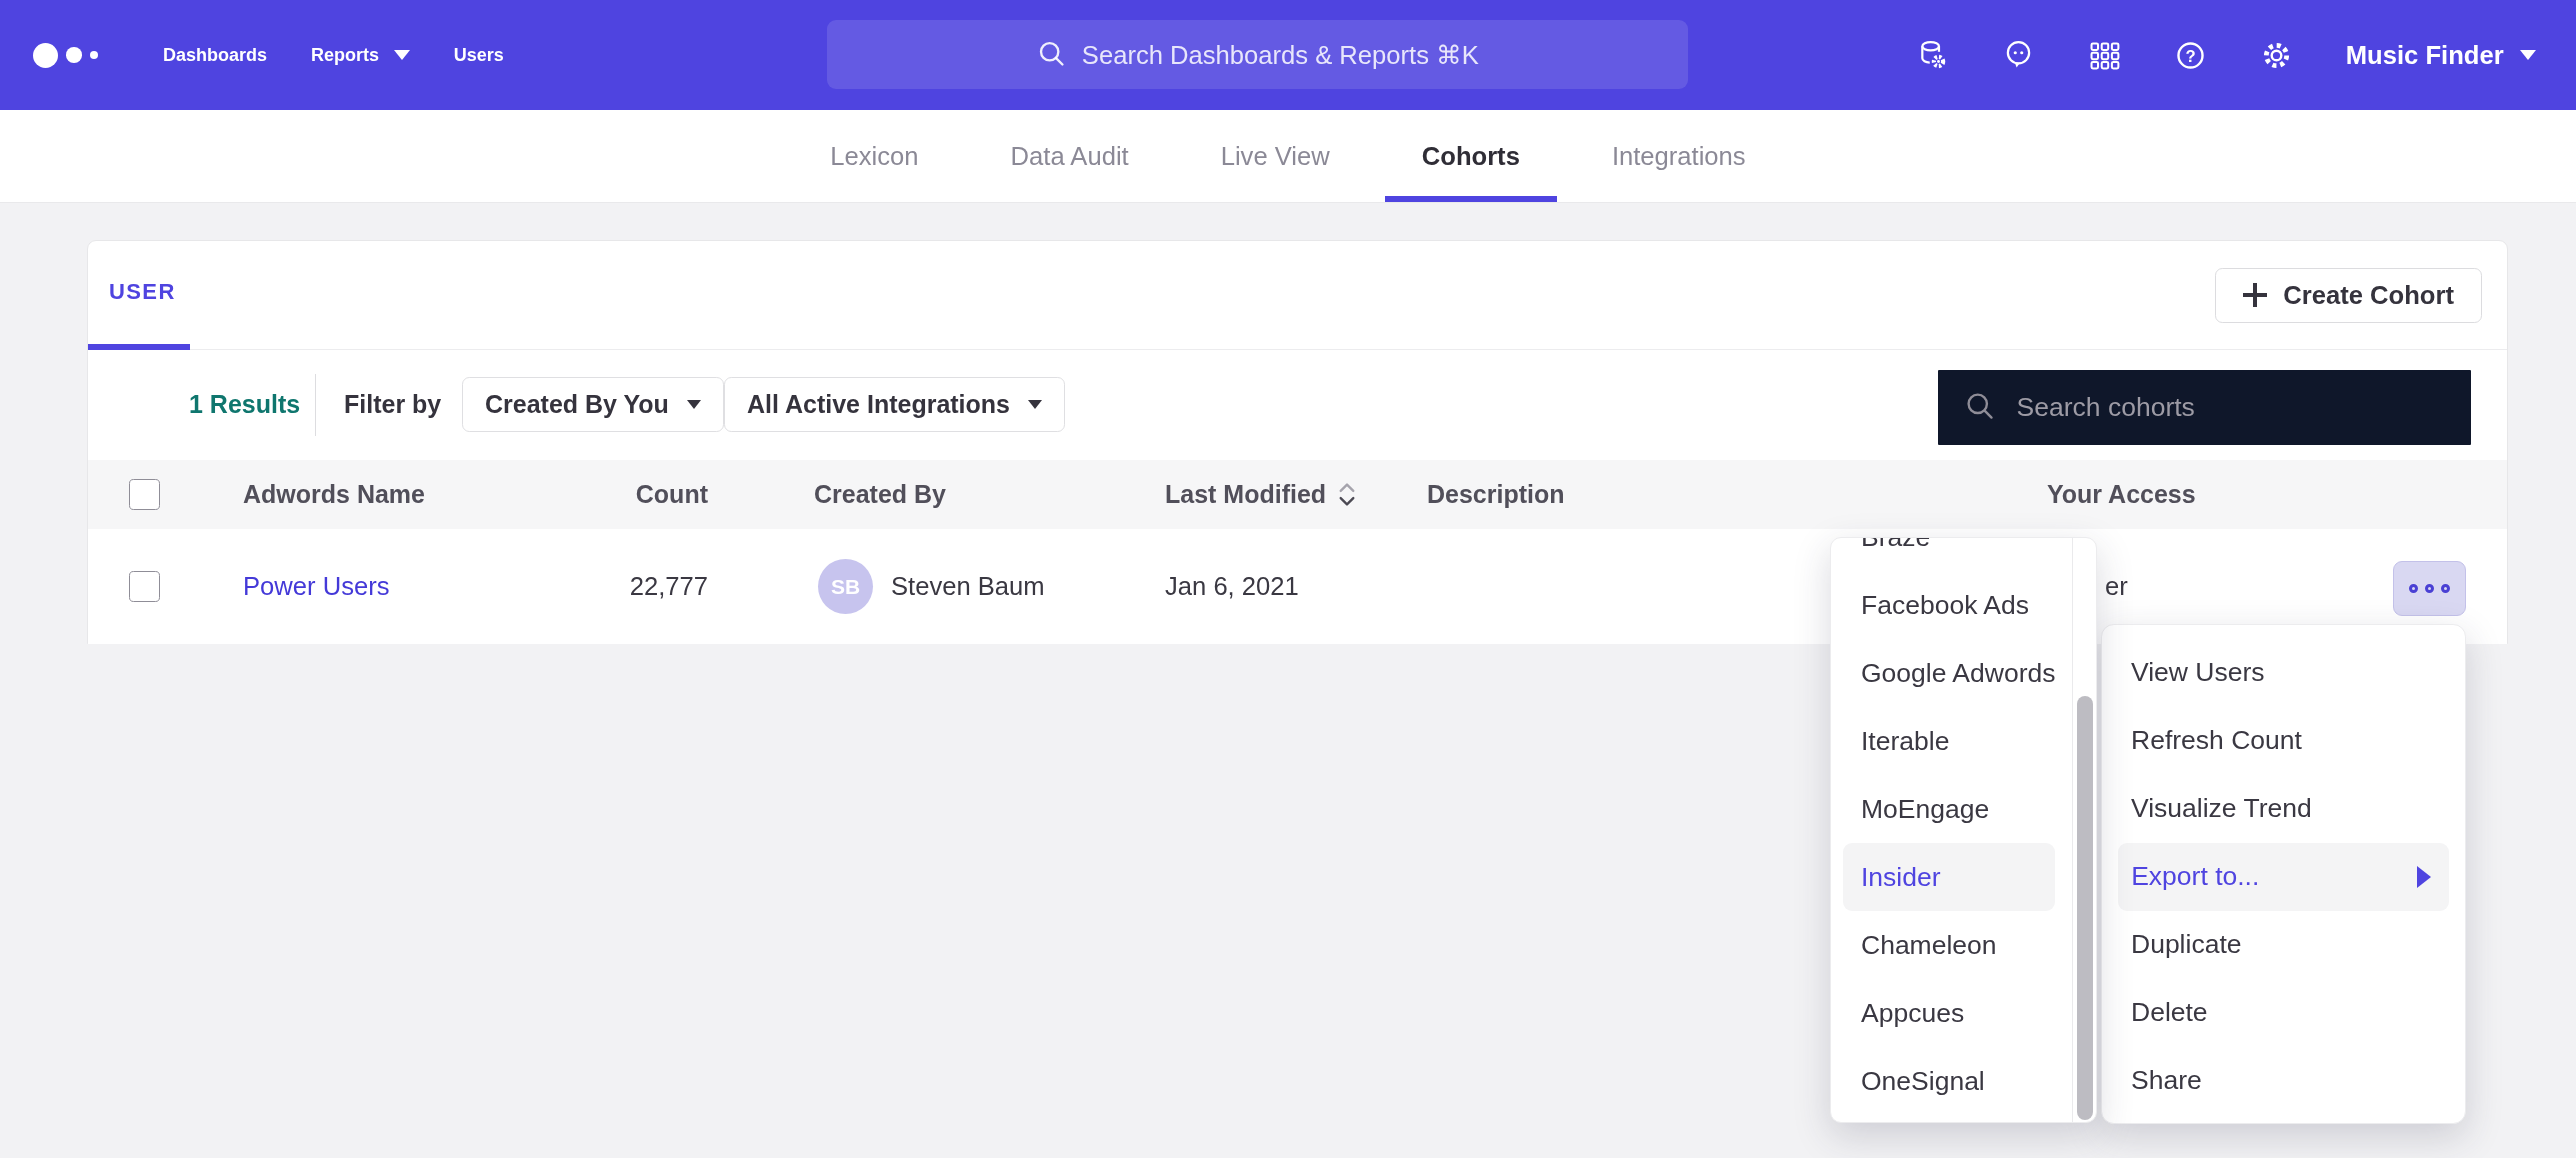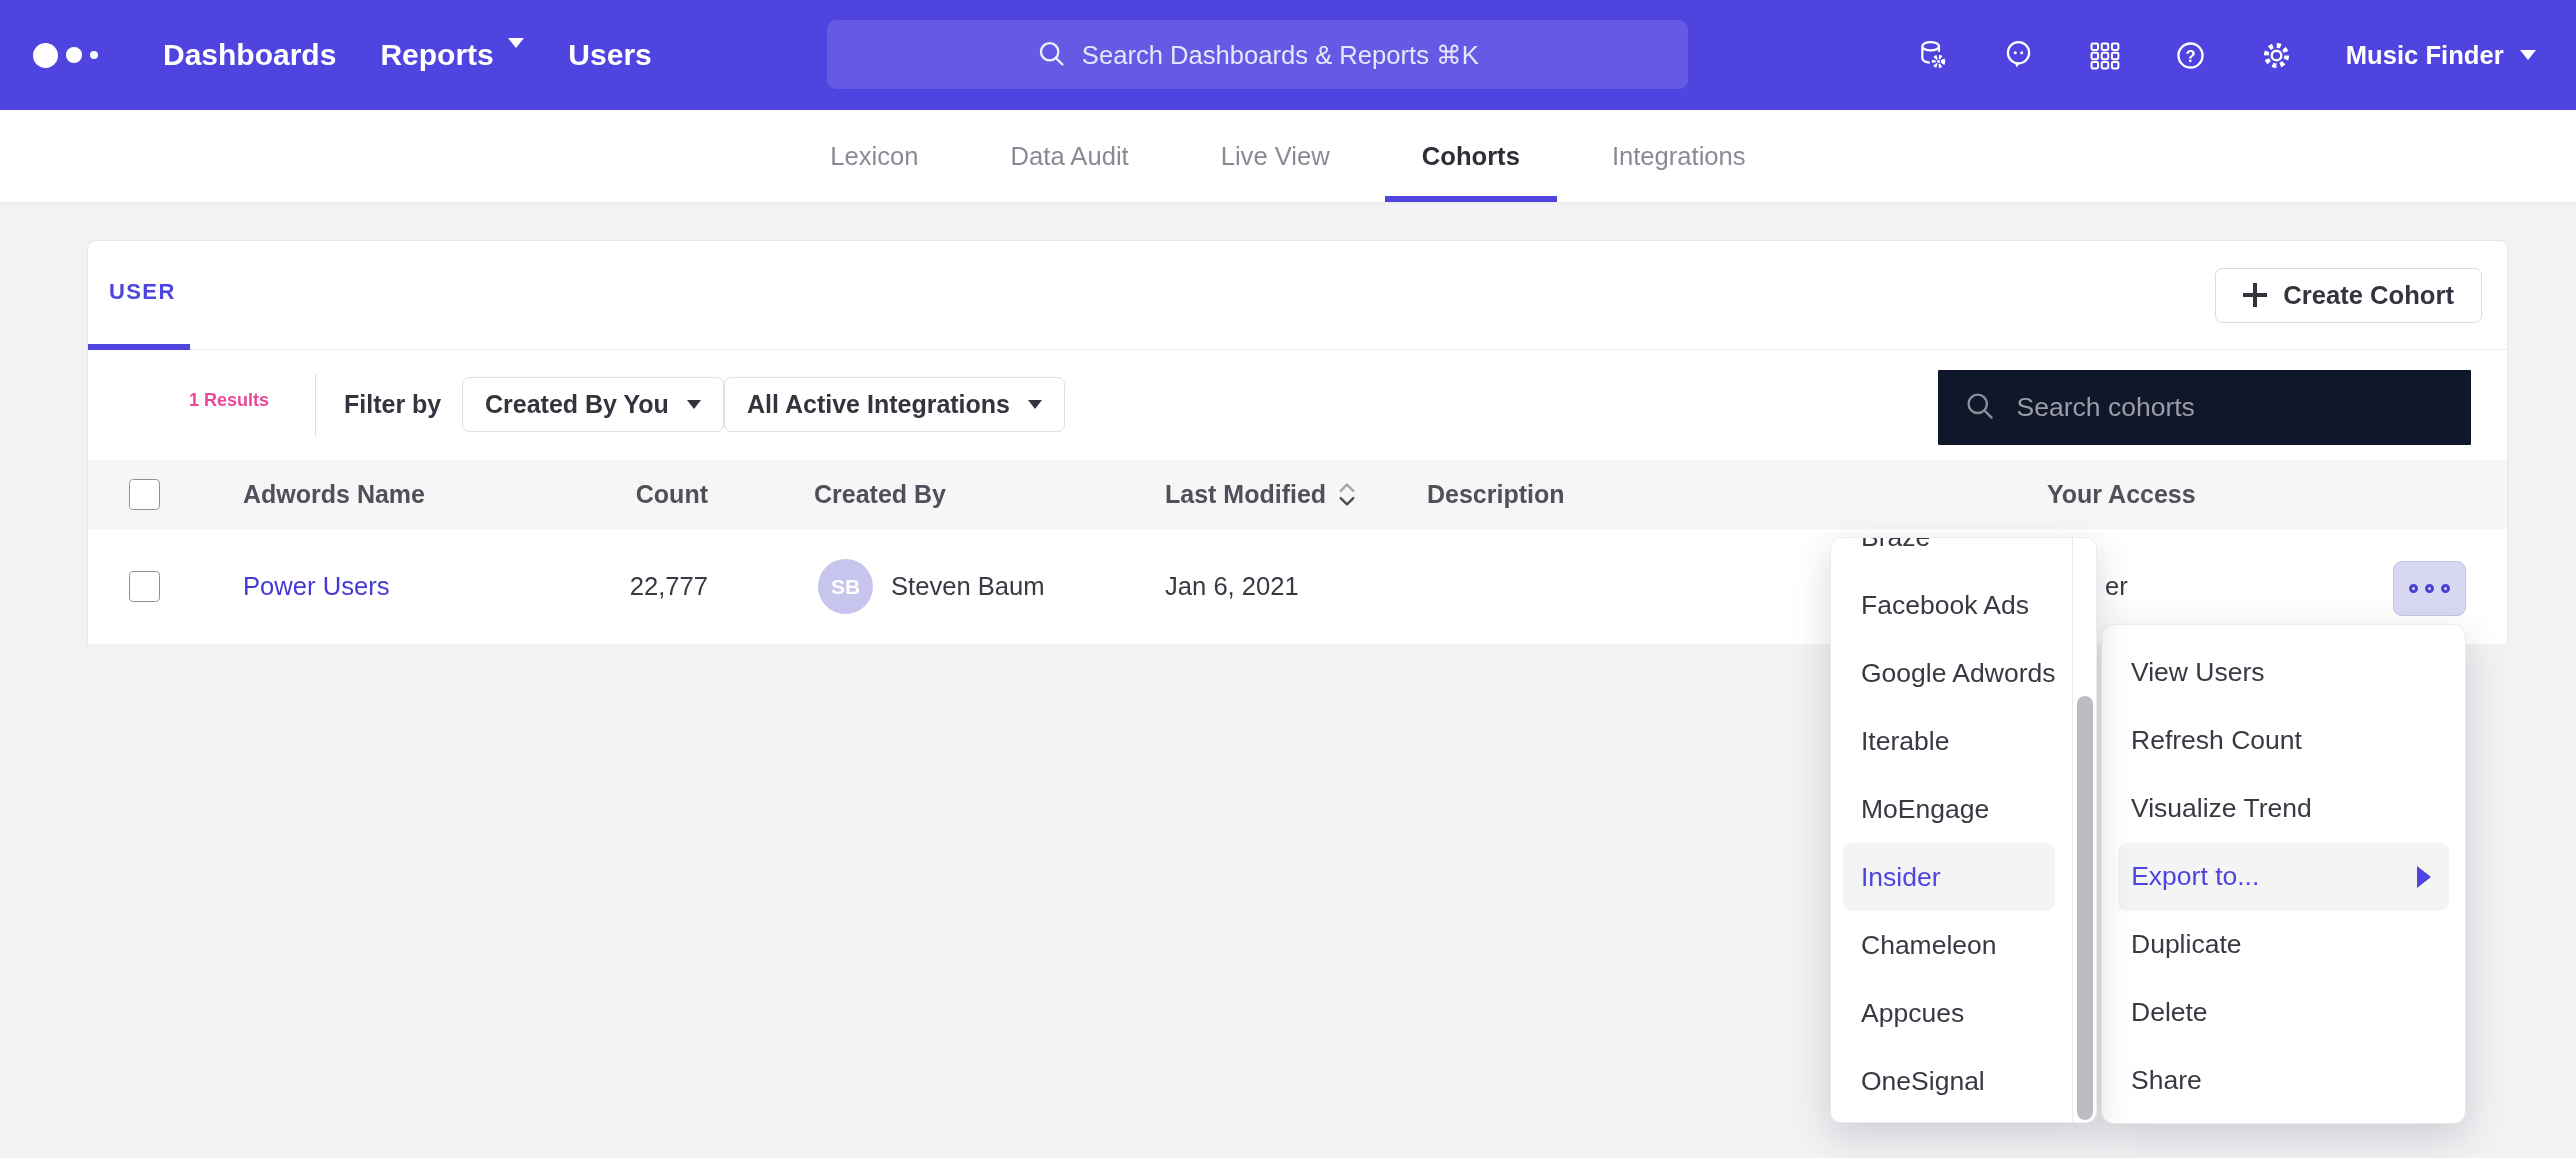--- a/index.html
+++ b/index.html
@@ -17,22 +17,22 @@
     position:absolute; left:0; top:0; width:2576px; height:110px;
     background:#4F44E0; display:flex; align-items:center;
   }
   .nav-left { display:flex; align-items:center; padding-left:33px; }
   .logo { display:flex; align-items:center; gap:8.2px; width:88px; }
   .logo i { display:block; border-radius:50%; background:#fff; }
   .logo i:nth-child(1){ width:25px; height:25px; }
   .logo i:nth-child(2){ width:15.5px; height:15.5px; }
   .logo i:nth-child(3){ width:8.2px;  height:8.2px;  }
   .nav-item {
-    color:#fff; font-size:30px; font-weight:600; cursor:pointer;
-    display:flex; gap:14.6px;
+    color:#fff; font-size:18px; font-weight:600; cursor:pointer;
+    display:flex; align-items:center; gap:14.6px;
   }
   .nav-item + .nav-item { margin-left:44px; }
   .logo { margin-right:42px; }
   .caret-down {
     width:0; height:0; border-left:8.2px solid transparent;
     border-right:8.2px solid transparent; border-top:10px solid #fff;
   }
   .nav-search {
     position:absolute; left:827px; top:20px; width:861px; height:69px;
     background:rgba(255,255,255,0.12); border-radius:9px;
@@ -80,21 +80,21 @@
     display:flex; align-items:center; gap:16.4px; cursor:pointer;
     font-size:25.6px; font-weight:600; color:#35333D;
   }
   .plus-icon { position:relative; width:24px; height:24px; }
   .plus-icon::before, .plus-icon::after { content:""; position:absolute; background:#35333D; }
   .plus-icon::before { left:10px; top:0; width:3.7px; height:24px; }
   .plus-icon::after  { left:0; top:10px; width:24px; height:3.7px; }
 
   
   .filter-row { position:relative; height:110px; }
-  .results-count { position:absolute; left:101px; top:40px; font-size:18px; font-weight:600; color:#ec4899; }
+  .results-count { position:absolute; left:101px; top:40px; font-size:25px; font-weight:600; color:#0f766e; }
   .v-divider { position:absolute; left:227px; top:24px; width:0.9px; height:62px; background:#DDDDE0; }
   .filter-by { position:absolute; left:256px; top:40px; font-size:25px; font-weight:600; color:#35333D;text-align:center; }
   .filter-btn {
     position:absolute; top:27px; height:55px; border:0.9px solid #DFDFE2; border-radius:7.3px;
     background:#fff; display:flex; align-items:center; gap:18px; padding:0 22px;
     font-size:25px; font-weight:600; color:#35333D; cursor:pointer;
   }
   .filter-btn .caret-down { border-top-color:#35333D; border-left-width:7.3px; border-right-width:7.3px; border-top-width:9px; }
   .filter-btn.created-by { left:374px; }
   .filter-btn.integrations { left:636px; }

